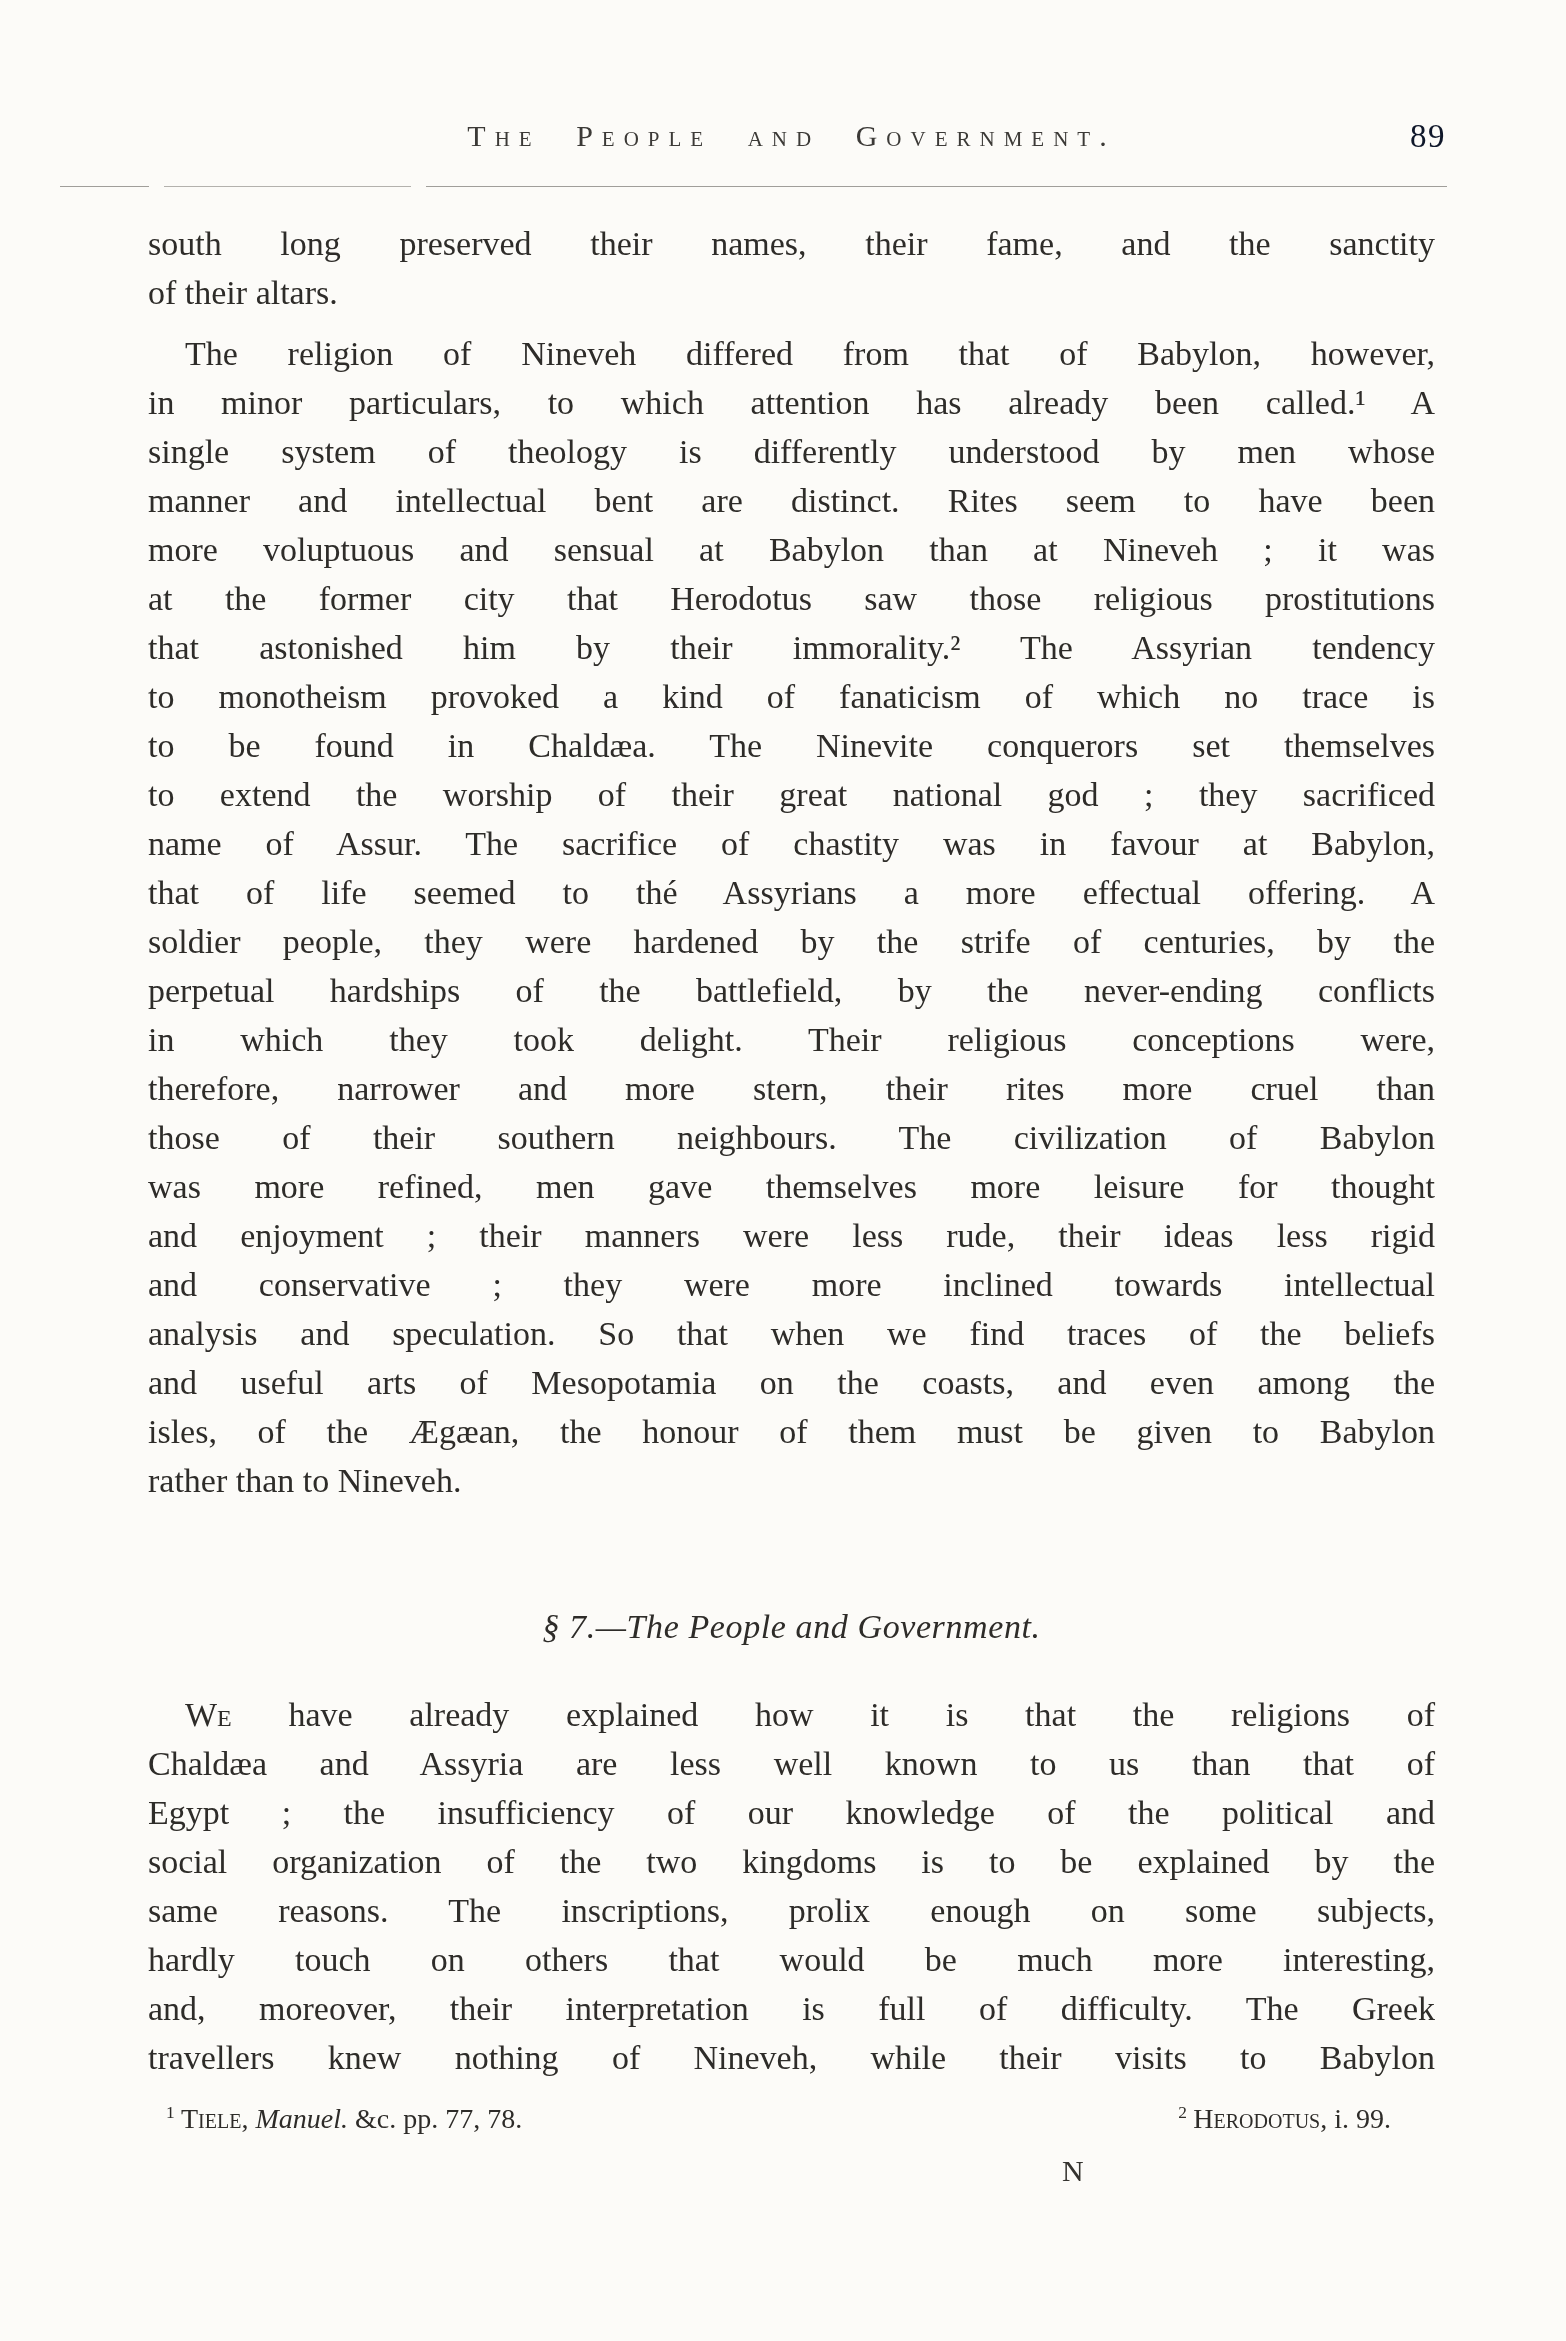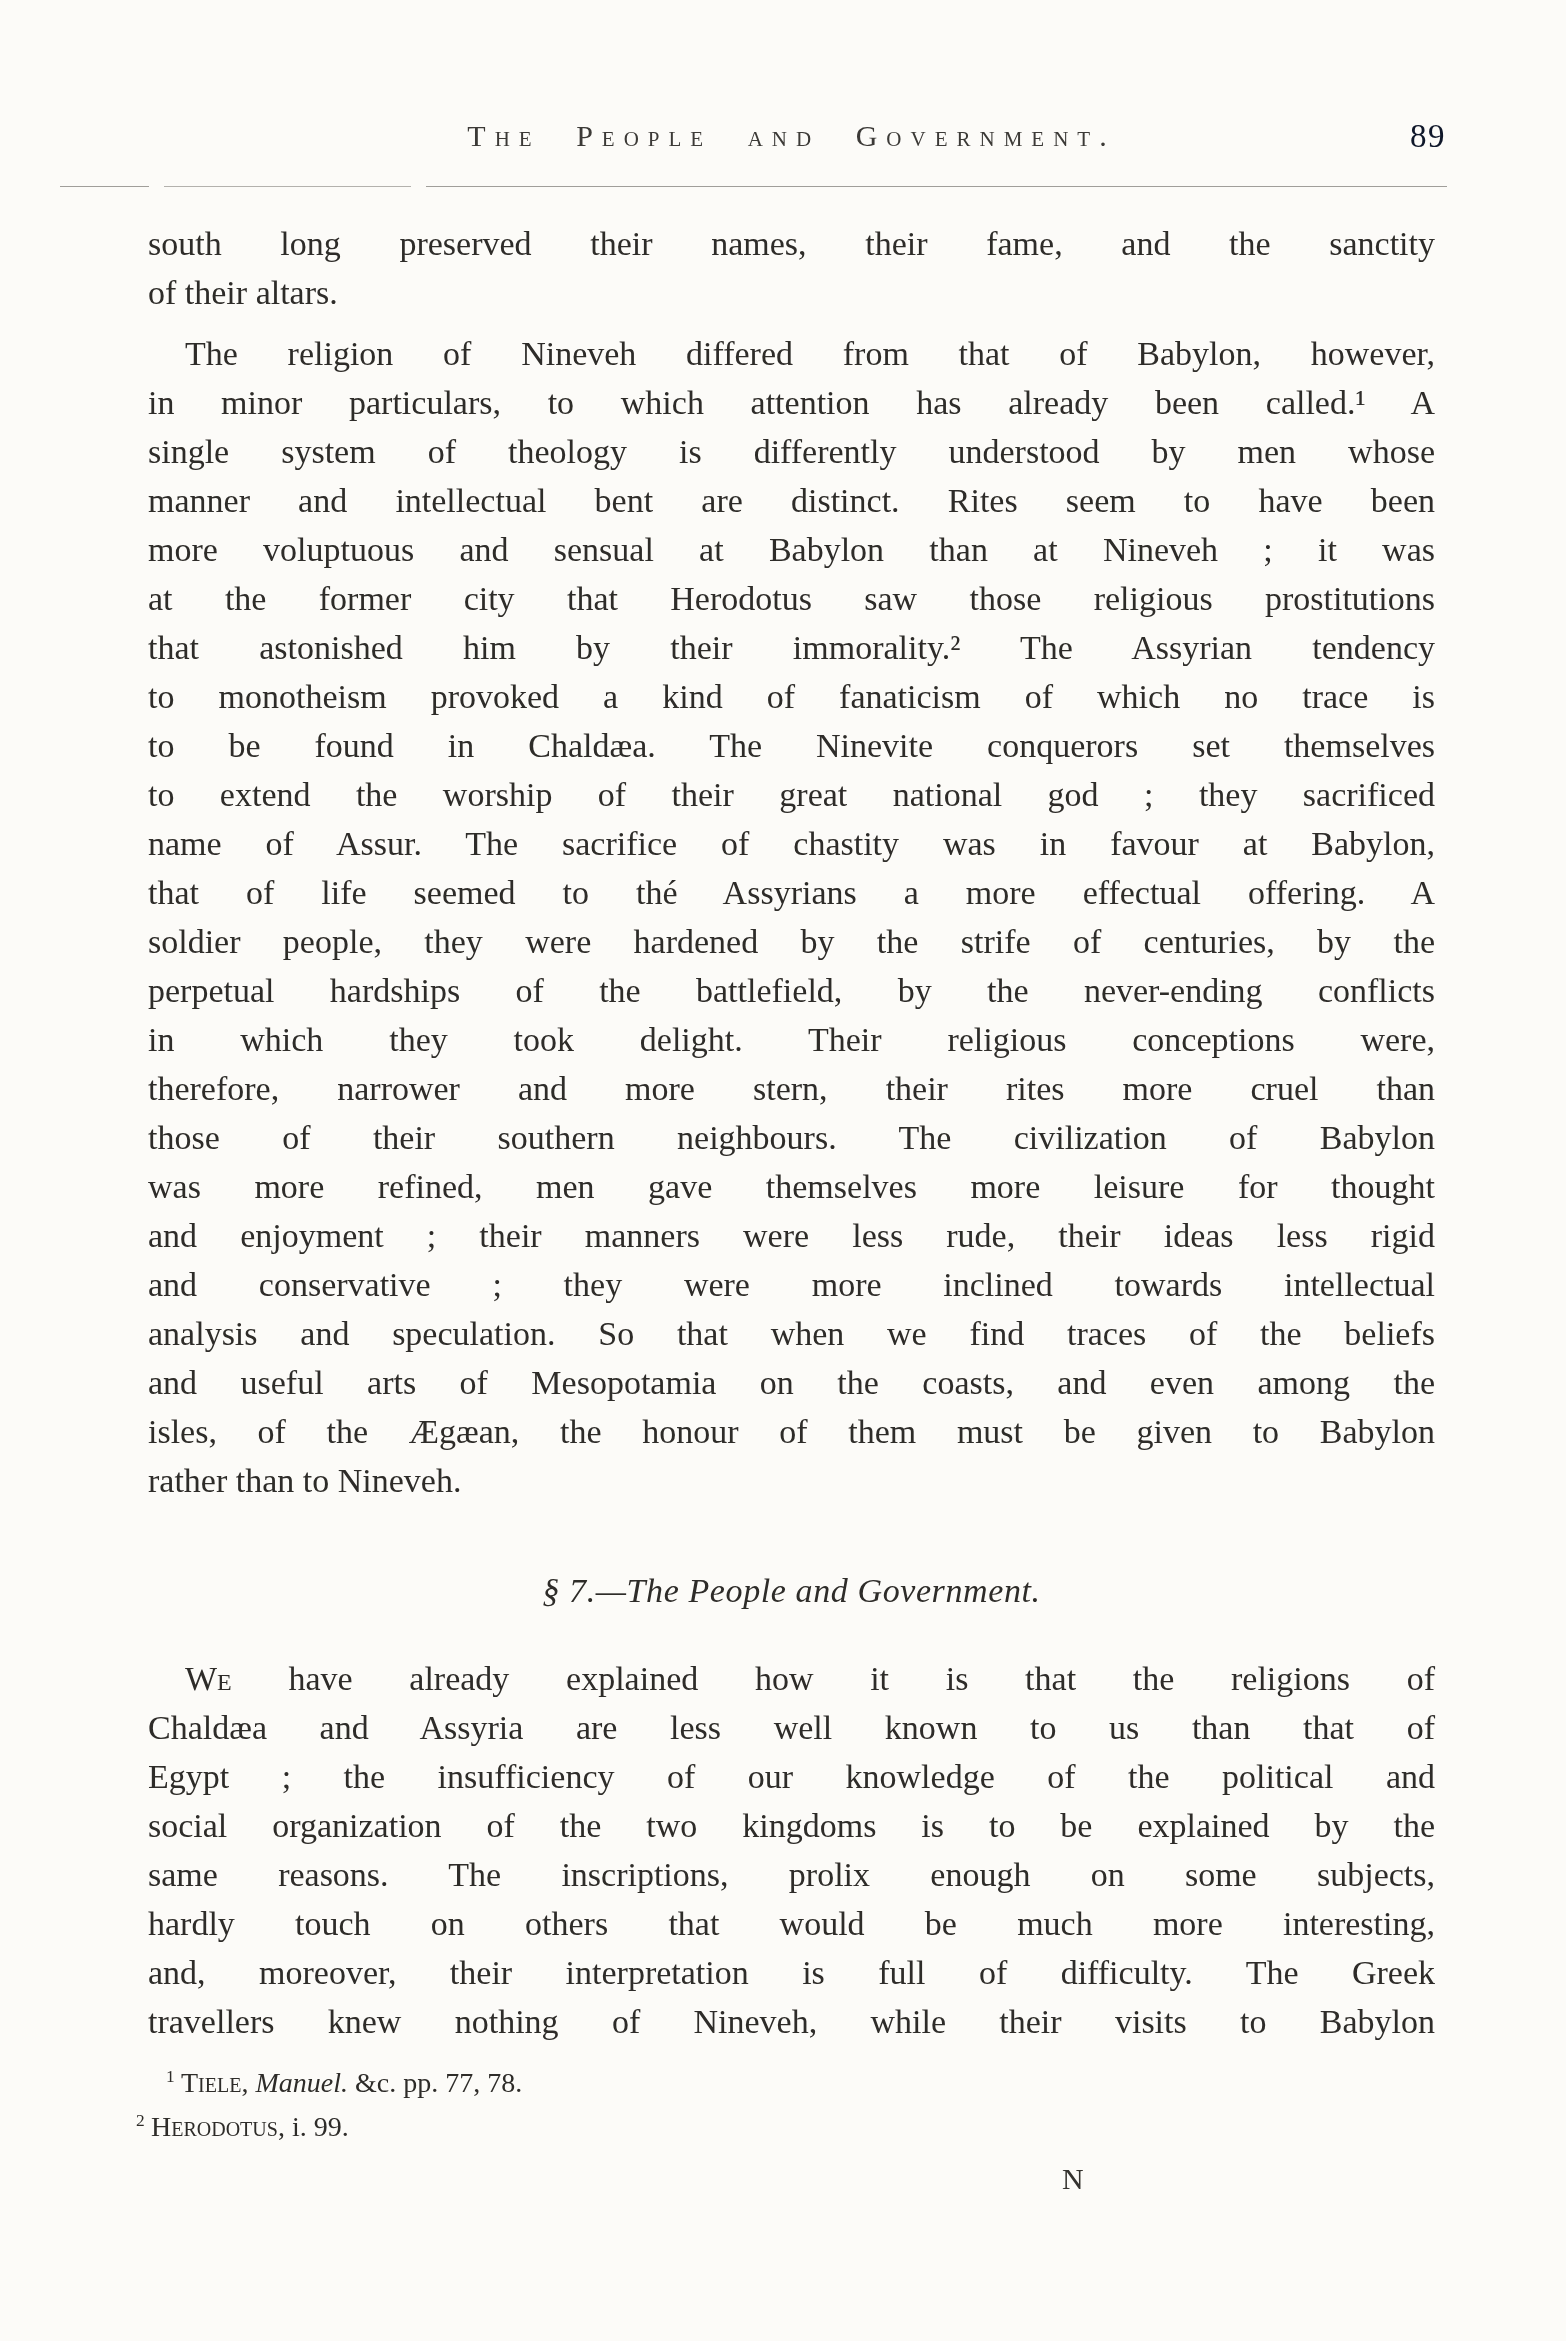--- a/index.html
+++ b/index.html
@@ -49,35 +49,34 @@
     margin-top: 32px;
     font-size: 34px;
     line-height: 49px;
   }
   .para { margin: 12px; }
   .line { text-align: justify; text-align-last: justify; }
   .line.last { text-align-last: left; }
   .line.first { text-indent: 37px; }
   .sc { font-variant: small-caps; }
   .section-heading {
-    margin: 61px 0 39px 0;
+    margin: 97px 0 39px 0;
     text-align: center;
     font-size: 34px;
     font-weight: normal;
     font-style: italic;
     letter-spacing: 0.6px;
     color: #2e2c29;
   }
   .footnotes {
     display: flex;
     justify-content: space-between;
     margin-top: 10px;
     font-size: 28px;
     line-height: 38px;
-    flex-direction: column;
   }
   .footnote-1 { padding-left: 30px; }
   .footnote-2 { margin-right: 56px; }
   .fn-marker { vertical-align: super; font-size: 62%; margin-right: 6.3px; }
   .fn-work { font-style: italic; }
   .signature {
     margin-top: 7.6px;
     padding-left: 926px;
     font-size: 30px;
     color: #35332f;

